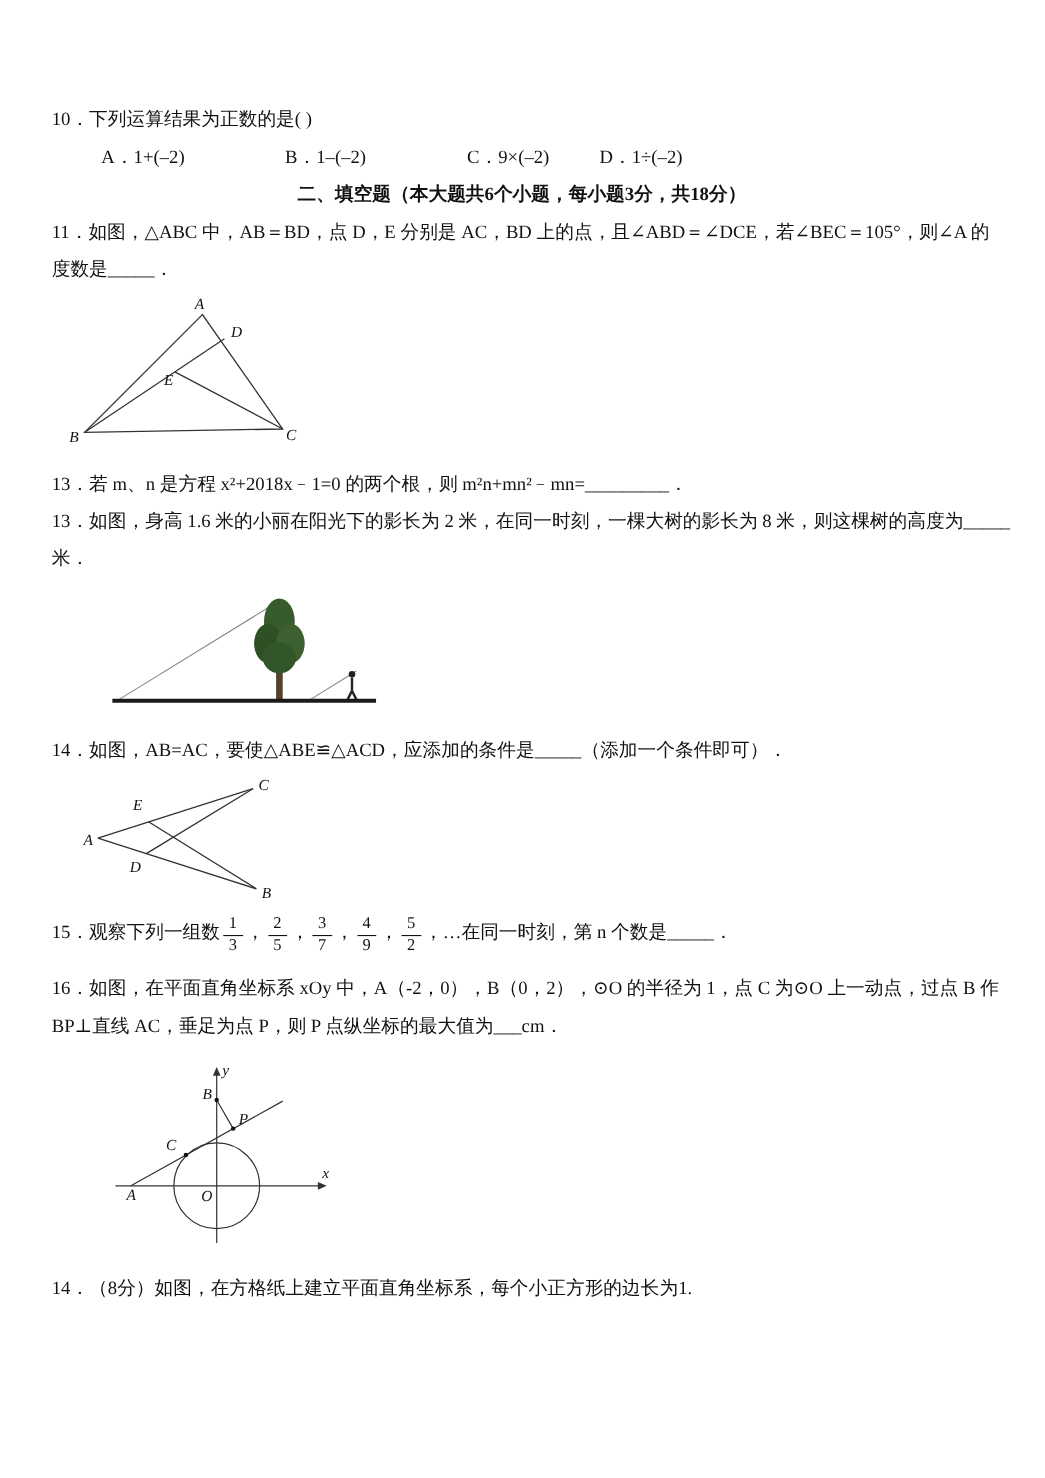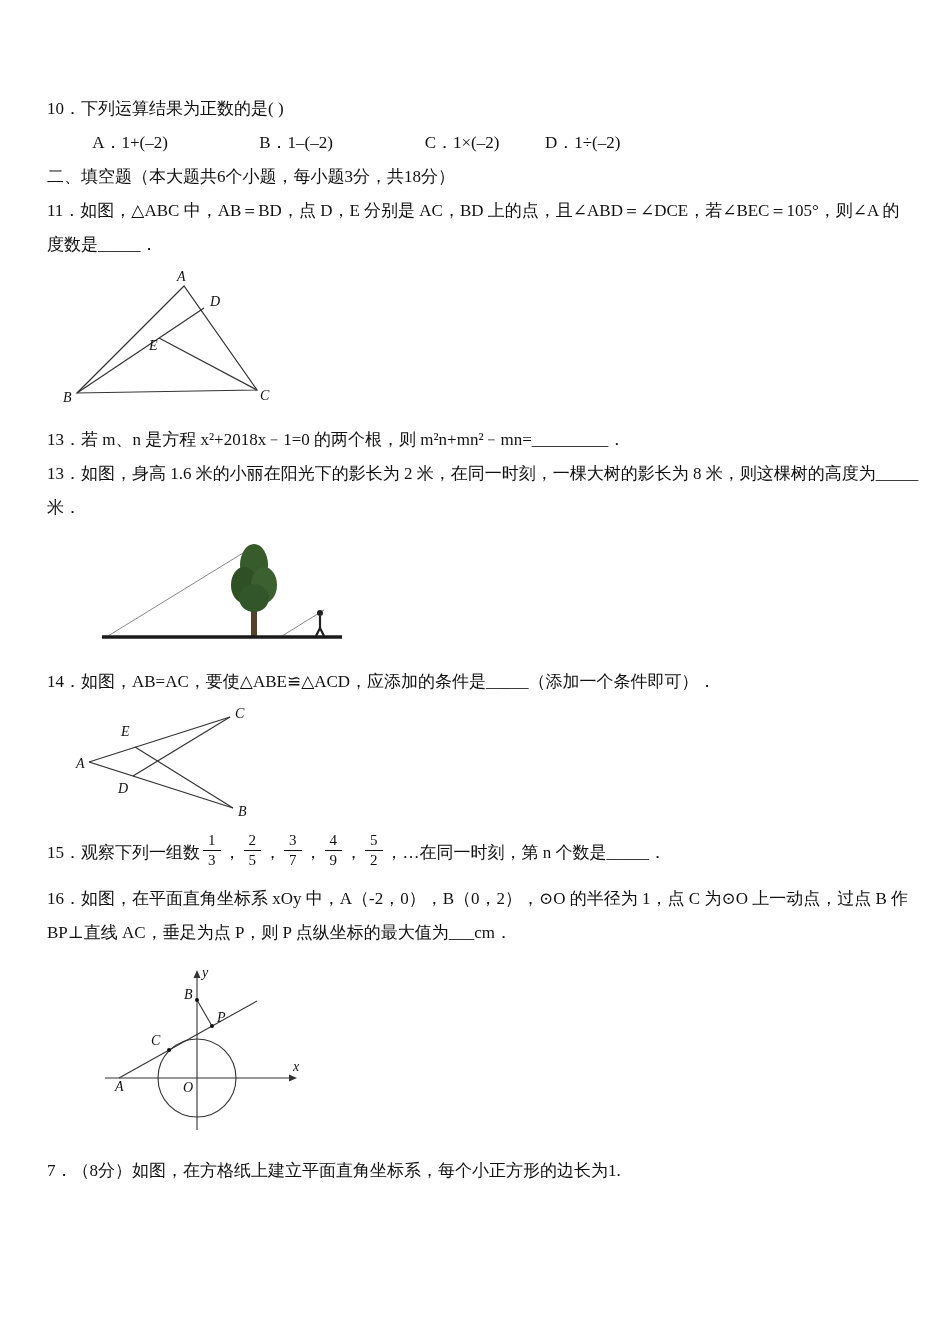--- a/index.html
+++ b/index.html
@@ -8,49 +8,49 @@
     width:950px; height:1344px;
     font-family:"Liberation Serif","DejaVu Serif",serif;
     color:#111; font-size:17px;
     overflow:hidden;
   }
   .page { padding:92px 48px 40px 47px; }
   p.line { line-height:2.0; white-space:nowrap; }
   .options-row { display:flex; line-height:2.0;text-align:center; }
   .options-row span { display:inline-block; }
   .opt-a,.opt-b,.opt-c { width:166px; }
-  .section-title { font-weight:normal; }
+  .section-title { font-weight:bold;text-align:center; }
   figure { display:block; }
   .fig11 { margin:6px 0 10px 12px; }
   .fig13 { margin:12px 0 18px 55px; }
   .fig14 { margin:6px 0 6px 28px; }
   .fig16 { margin:10px 0 14px 50px; }
   svg text.pt {
     font-family:"Liberation Serif","DejaVu Serif",serif;
     font-style:italic; font-size:14px; fill:#111;
   }
-  .q15-row { display:flex; align-items:flex-end; margin:5px 0 12px 0; line-height:2.0; }
+  .q15-row { display:flex; align-items:flex-start; margin:5px 0 12px 0; line-height:2.0; }
   .frac {
     display:inline-flex; flex-direction:column; align-items:center;
     font-size:15px; line-height:1.25; margin:0 3px; vertical-align:middle;
   }
   .frac .num { border-bottom:1.2px solid #111; padding:0 5px; }
   .frac .den { padding:0 2px; }
 </style>
 </head>
 <body>
 
 <div class="page">
 
   <p class="line">10．下列运算结果为正数的是(  )</p>
 
   <div class="options-row">
     <span class="opt-a">A．1+(–2)</span>
     <span class="opt-b">B．1–(–2)</span>
-    <span class="opt-c">C．1×(–2)</span>
+    <span class="opt-c">C．9×(–2)</span>
     <span class="opt-d">D．1÷(–2)</span>
   </div>
 
   <p class="line section-title">二、填空题（本大题共6个小题，每小题3分，共18分）</p>
 
   <p class="line">11．如图，△ABC 中，AB＝BD，点 D，E 分别是 AC，BD 上的点，且∠ABD＝∠DCE，若∠BEC＝105°，则∠A 的</p>
   <p class="line">度数是_____．</p>
 
   <figure class="fig11">
     <svg width="220" height="140" viewBox="0 0 220 140">
@@ -164,15 +164,15 @@
       <text class="pt" x="196" y="111">x</text>
       <text class="pt" x="86" y="132">O</text>
       <text class="pt" x="18" y="131">A</text>
       <text class="pt" x="87" y="39">B</text>
       <text class="pt" x="54" y="85">C</text>
       <text class="pt" x="120" y="62">P</text>
     </svg>
   </figure>
 
 
-  <p class="line">7．（8分）如图，在方格纸上建立平面直角坐标系，每个小正方形的边长为1.</p>
+  <p class="line">14．（8分）如图，在方格纸上建立平面直角坐标系，每个小正方形的边长为1.</p>
 
 </div>
 
 </body></html>

